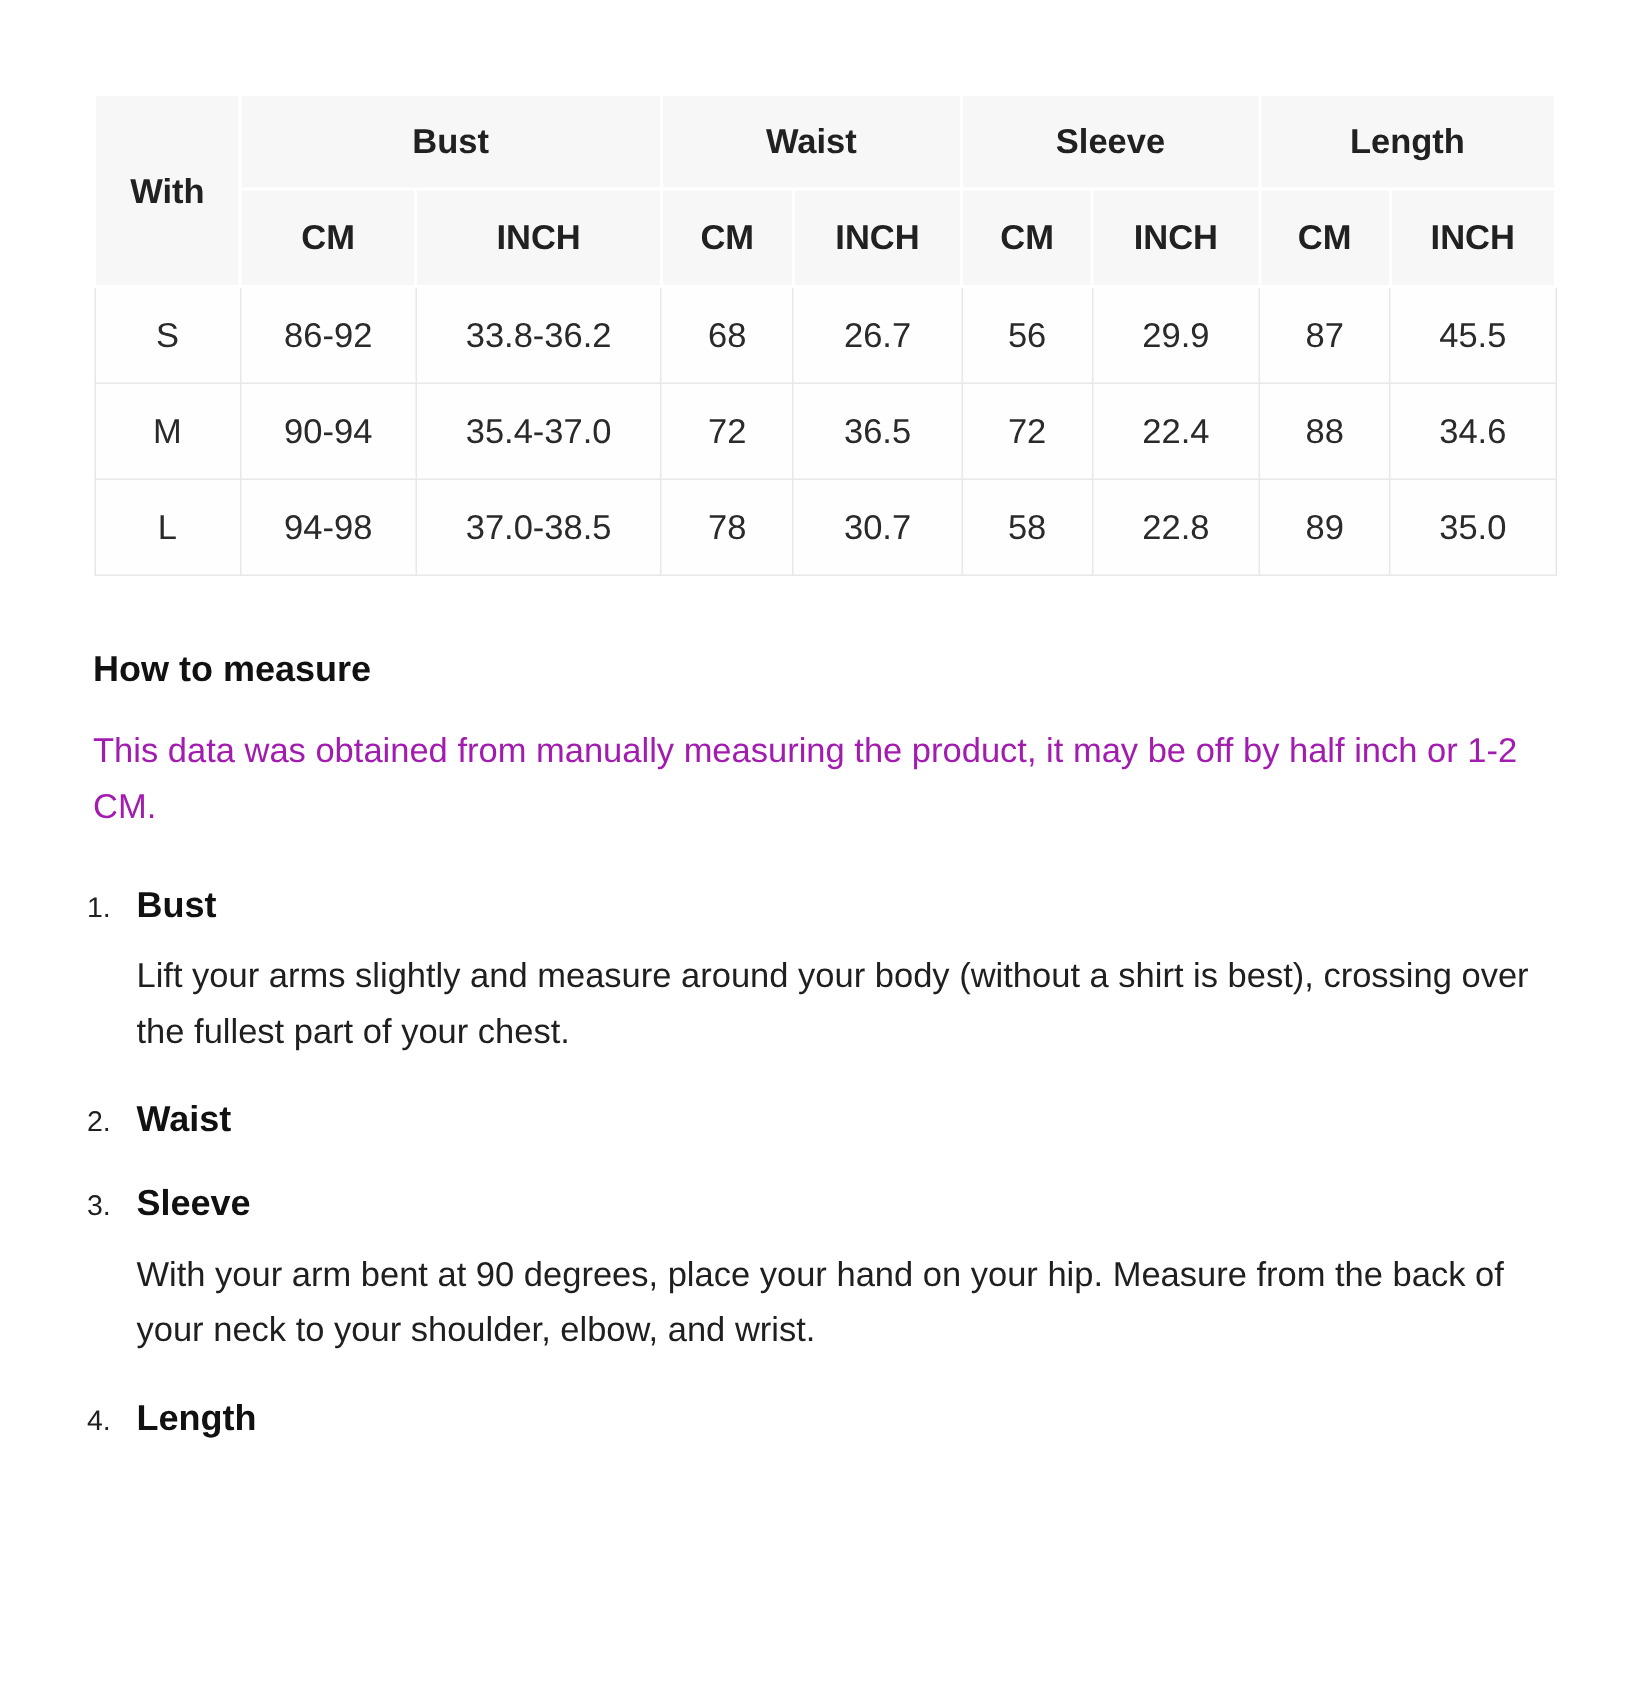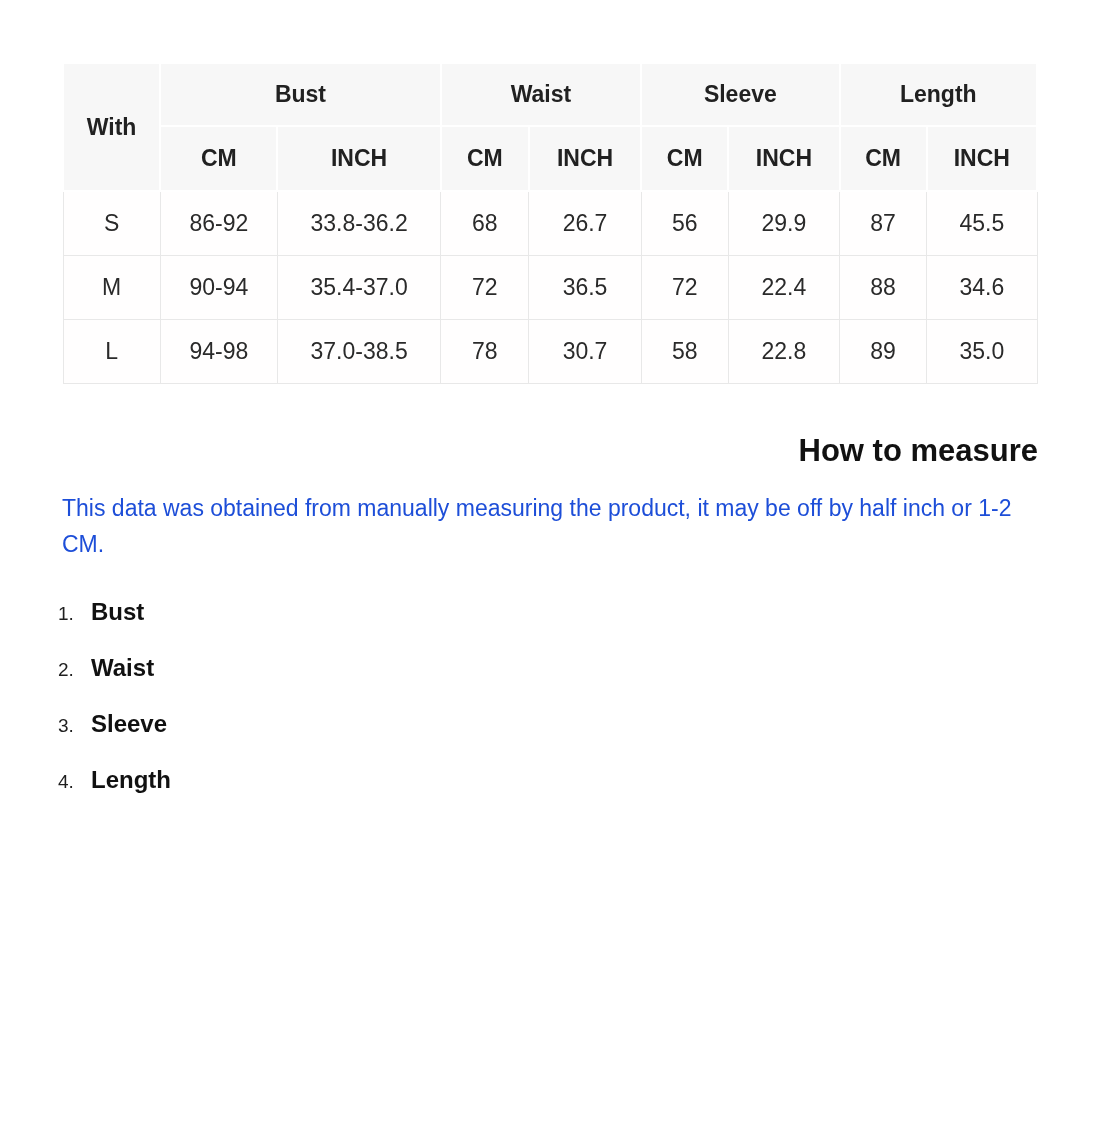--- a/index.html
+++ b/index.html
@@ -39,31 +39,30 @@
     text-align: center;
     vertical-align: middle;
     padding: 0;
     font-weight: 400;
     color: #2a2a2a;
   }
 
   
   h2.section-title {
     margin: 50px 0 22px 0;
-    font-size: 31px;
+    font-size: 24px;
     line-height: 1.1;
     font-weight: 700;
     color: #111111;
-    text-align: right;
   }
   p.intro {
     margin: 0 0 34px 0;
     font-size: 23px;
     line-height: 1.6;
-    color: #1d4ed8;
+    color: #a21caf;
   }
   ol.steps {
     list-style: none;
     margin: 0 -10px 0 -4px;
     padding: 0;
   }
   ol.steps li {
     display: flex;
     align-items: baseline;
     margin: 0 0 26px 0;
@@ -162,32 +161,34 @@
 
   <h2 class="section-title">How to measure</h2>
 
   <p class="intro">This data was obtained from manually measuring the product, it may be off by half inch or 1-2 CM.</p>
 
   <ol class="steps">
     <li>
       <span class="step-num">1.</span>
       <div class="step-body">
         <div class="step-term">Bust</div>
+        <p class="step-desc">Lift your arms slightly and measure around your body (without a shirt is best), crossing over the fullest part of your chest.</p>
       </div>
     </li>
     <li>
       <span class="step-num">2.</span>
       <div class="step-body">
         <div class="step-term">Waist</div>
       </div>
     </li>
     <li>
       <span class="step-num">3.</span>
       <div class="step-body">
         <div class="step-term">Sleeve</div>
+        <p class="step-desc">With your arm bent at 90 degrees, place your hand on your hip. Measure from the back of your neck to your shoulder, elbow, and wrist.</p>
       </div>
     </li>
     <li>
       <span class="step-num">4.</span>
       <div class="step-body">
         <div class="step-term">Length</div>
       </div>
     </li>
   </ol>
 

